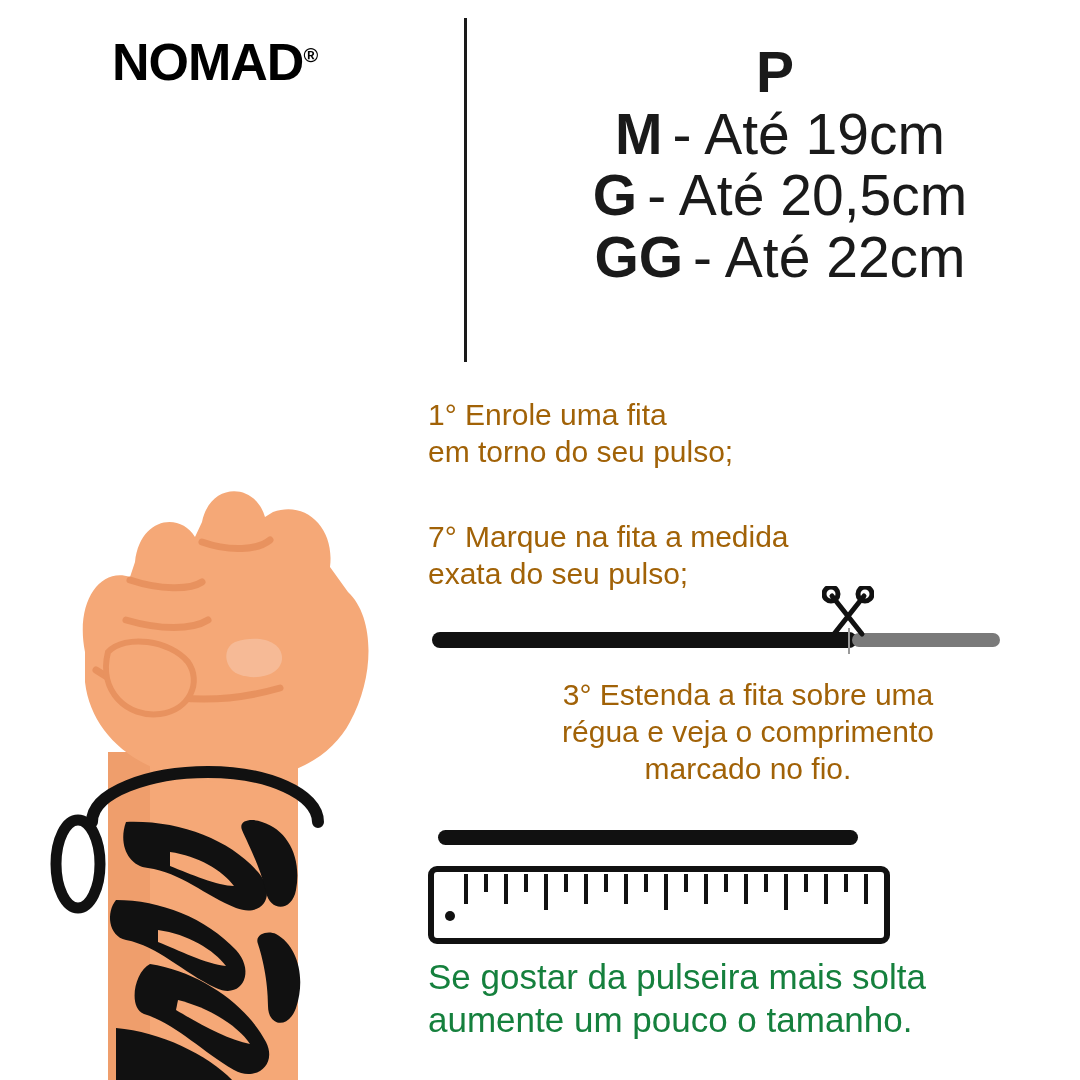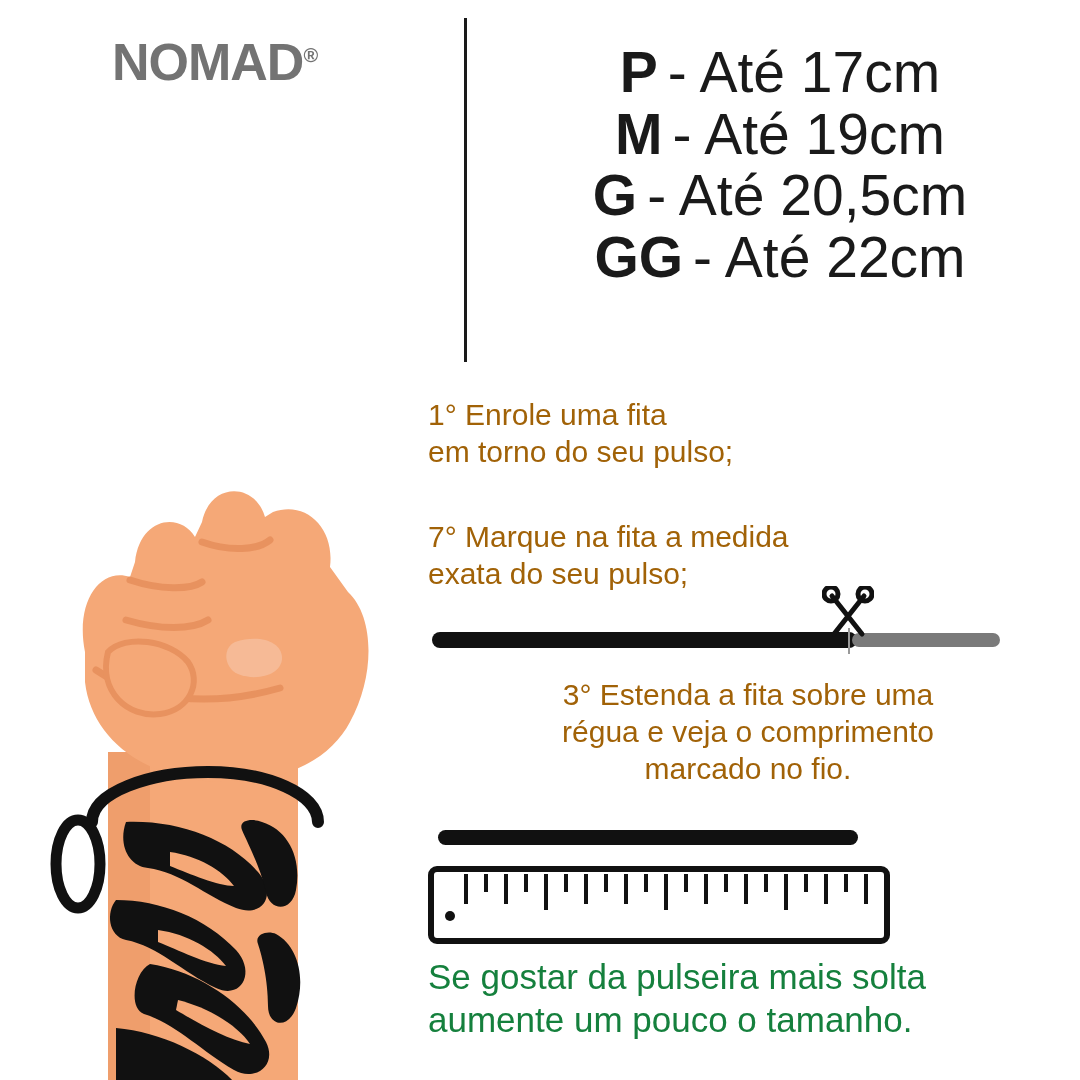--- a/index.html
+++ b/index.html
@@ -19,21 +19,21 @@
   }
 
   
   .brand {
     position: absolute;
     left: 112px;
     top: 32px;
     font-weight: bold;
     font-size: 52px;
     letter-spacing: -1px;
-    color: #737373;
+    color: #000000;
     font-family: "Liberation Sans", sans-serif;
   }
   .brand .reg {
     font-size: 20px;
     vertical-align: super;
     font-weight: bold;
     letter-spacing: 0;
   }
 
   .title-block {
@@ -192,21 +192,20 @@
   <div class="brand">
     <span>NOMAD</span><span class="reg">®</span>
   </div>
 
 
   <div class="divider"></div>
 
   <div class="size-list">
     <div class="size-row">
       <span class="code">P</span>
-      <span>- Até 17cm</span>
     </div>
     <div class="size-row">
       <span class="code">M</span>
       <span>- Até 19cm</span>
     </div>
     <div class="size-row">
       <span class="code">G</span>
       <span>- Até 20,5cm</span>
     </div>
     <div class="size-row">

